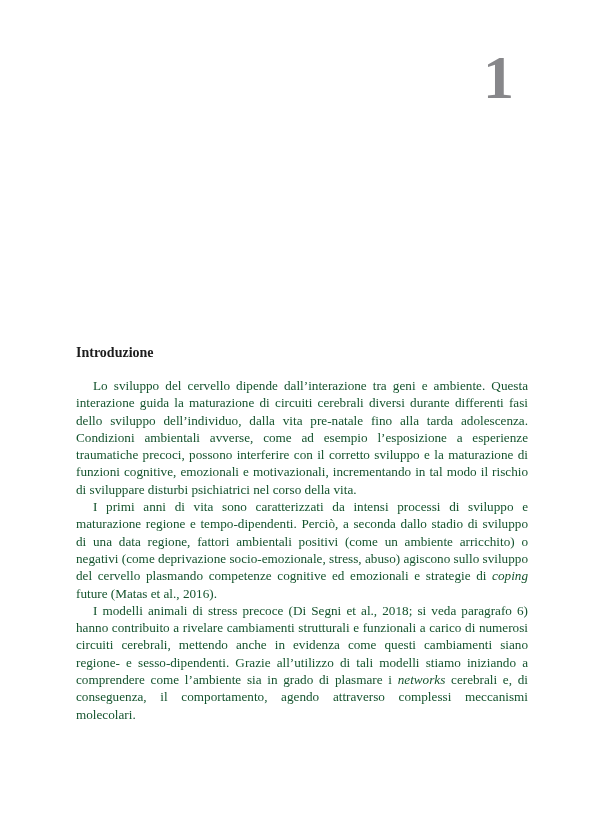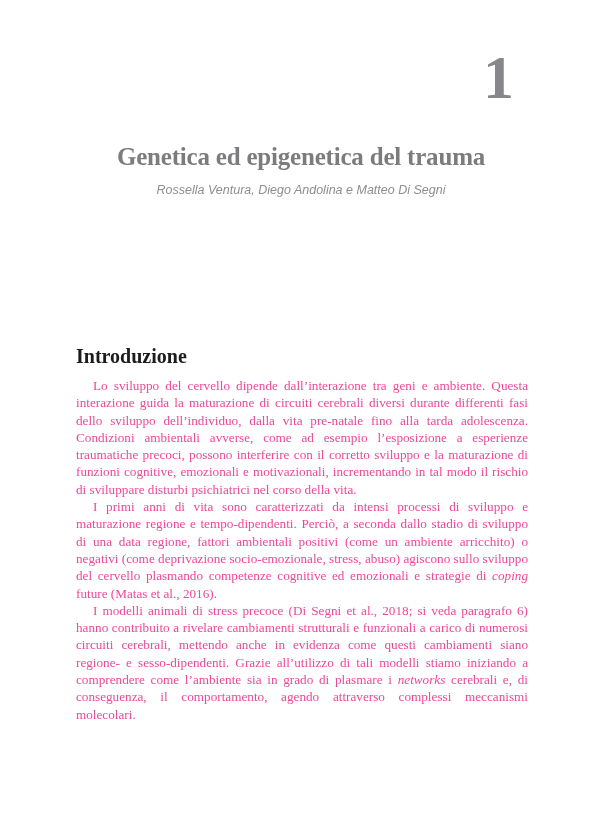--- a/index.html
+++ b/index.html
@@ -49,53 +49,51 @@
     font-style: italic;
     font-size: 12.5px;
     color: #8e8e90;
   }
   .section-heading {
     position: absolute;
     top: 345px;
     left: 76px;
     margin: 0;
     font-family: "Liberation Serif", serif;
-    font-size: 20px;
+    font-size: 14px;
     font-weight: 700;
     color: #1c1c1c;
   }
   .body-text {
     position: absolute;
     top: 377px;
     left: 76px;
     width: 452px;
     font-family: "Liberation Serif", serif;
     font-size: 13.2px;
     line-height: 17.3px;
-    color: #ec4899;
+    color: #14532d;
     text-align: justify;
   }
   .body-text p {
     margin: 0;
     padding: 0;
     text-indent: 17px;
   }
   .body-text em {
   }
 </style>
 </head>
 <body>
 
 <div class="page">
 
   <div class="chapter-number">1</div>
 
-  <h1 class="chapter-title">Genetica ed epigenetica del trauma</h1>
 
-  <div class="chapter-authors">Rossella Ventura, Diego Andolina e Matteo Di Segni</div>
 
   <h2 class="section-heading">Introduzione</h2>
 
   <div class="body-text">
       <p><span>Lo sviluppo del cervello dipende dall’interazione tra geni e ambiente. Questa interazione guida la maturazione di circuiti cerebrali diversi durante differenti fasi dello sviluppo dell’individuo, dalla vita pre-natale fino alla tarda adolescenza. Condizioni ambientali avverse, come ad esempio l’esposizione a esperienze traumatiche precoci, possono interferire con il corretto sviluppo e la maturazione di funzioni cognitive, emozionali e motivazionali, incrementando in tal modo il rischio di sviluppare disturbi psichiatrici nel corso della vita.</span></p>
       <p><span>I primi anni di vita sono caratterizzati da intensi processi di sviluppo e maturazione regione e tempo-dipendenti. Perciò, a seconda dallo stadio di sviluppo di una data regione, fattori ambientali positivi (come un ambiente arricchito) o negativi (come deprivazione socio-emozionale, stress, abuso) agiscono sullo sviluppo del cervello plasmando competenze cognitive ed emozionali e strategie di </span><em>coping</em><span> future (Matas et al., 2016).</span></p>
       <p><span>I modelli animali di stress precoce (Di Segni et al., 2018; si veda paragrafo 6) hanno contribuito a rivelare cambiamenti strutturali e funzionali a carico di numerosi circuiti cerebrali, mettendo anche in evidenza come questi cambiamenti siano regione- e sesso-dipendenti. Grazie all’utilizzo di tali modelli stiamo iniziando a comprendere come l’ambiente sia in grado di plasmare i </span><em>networks</em><span> cerebrali e, di conseguenza, il comportamento, agendo attraverso complessi meccanismi molecolari.</span></p>
     </div>
 
 </div>

